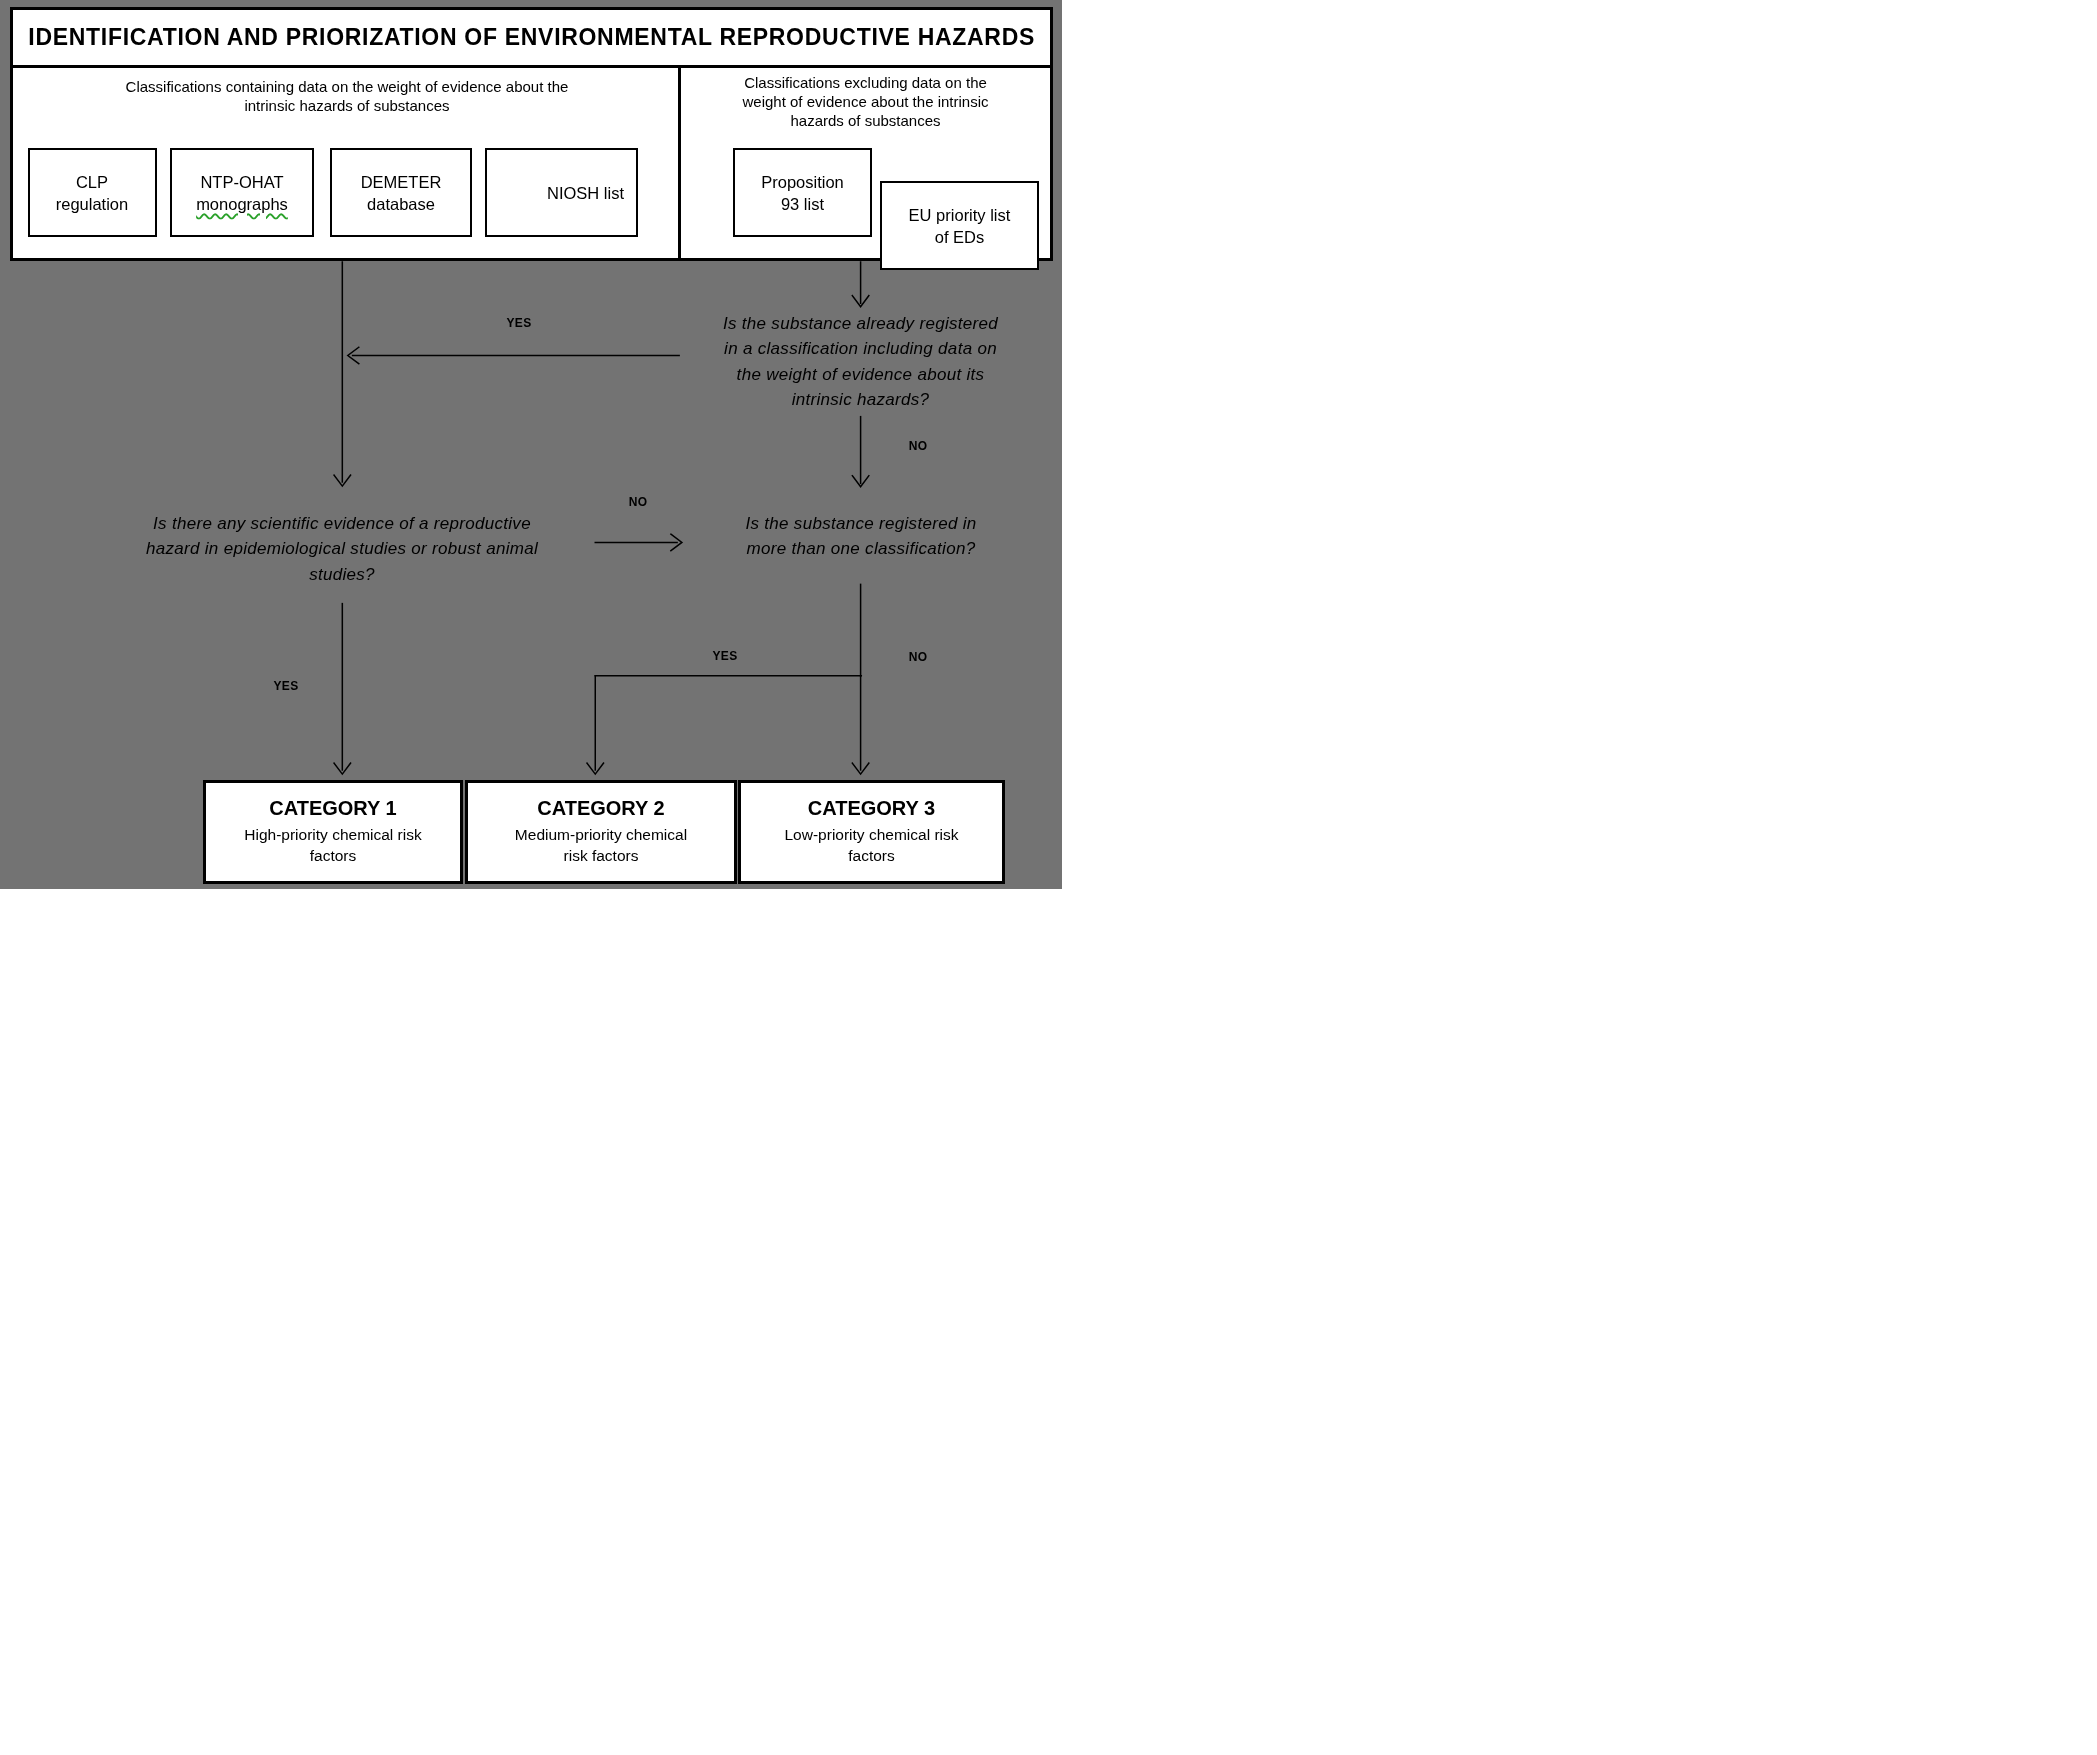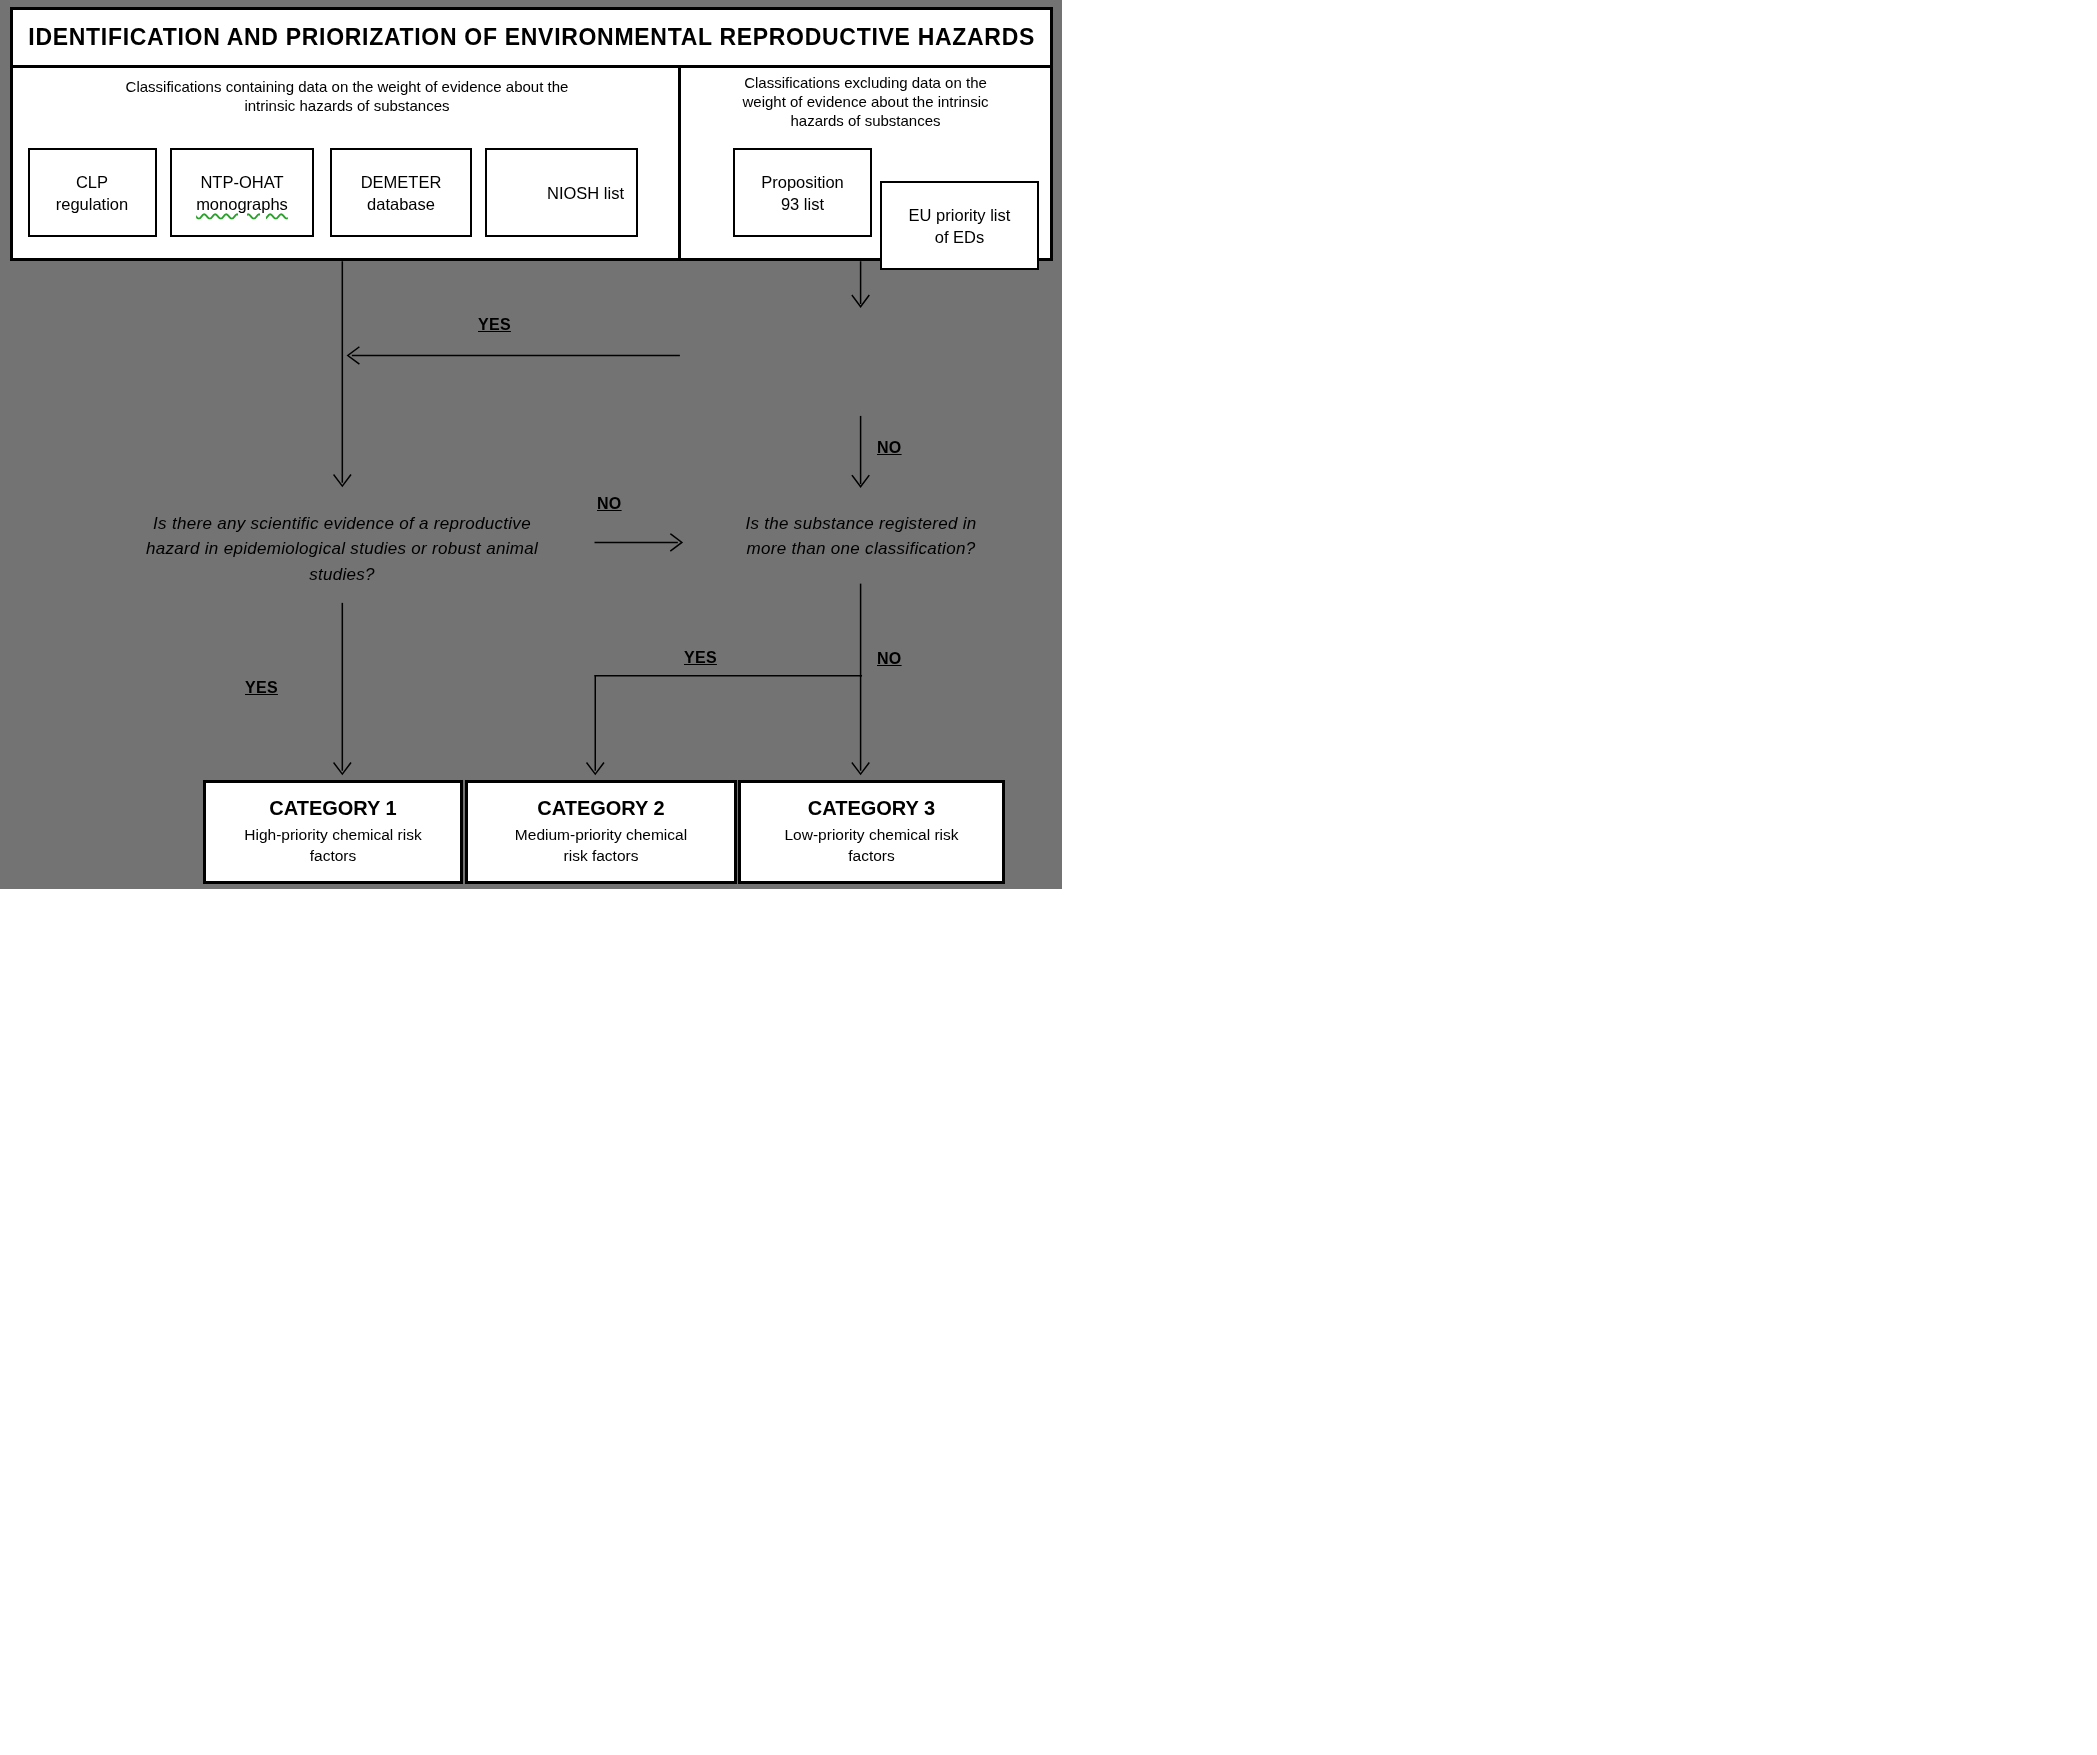--- a/index.html
+++ b/index.html
@@ -47,22 +47,22 @@
     text-decoration-thickness: 1.7px;
     text-underline-offset: 3.4px;
   }
 
   .q {
     font-style: italic;
     font-size: 17px; line-height: 25.4px; letter-spacing: 0.3px;
     text-align: center;
   }
   .yn {
-    font-weight: bold; font-size: 16px; letter-spacing: 0.3px;
-    width: 82px; text-decoration: underline;
+    font-weight: bold; font-size: 12px; letter-spacing: 0.3px;
+    text-align: center; width: 82px;
   }
 
   .cat {
     top: 780px; height: 104px;
     border: 3.4px solid #000;
     text-align: center;
     padding-top: 14.4px;
     background: #fff;
   }
   .cat-title { font-size: 20px; font-weight: bold; margin-bottom: 4.8px; }
@@ -140,20 +140,24 @@
 
   <div class="abs src" style="left:733px; width:139px;">
     <span>Proposition</span>
     <span>93 list</span>
   </div>
   <div class="abs src" style="left:880px; width:159px;margin-top:33px;">
     <span>EU priority list</span>
     <span>of EDs</span>
   </div>
 
+  <div class="abs q multiline" style="left:668px; top:311px; width:385px;">Is the substance already registered
+in a classification including data on
+the weight of evidence about its
+intrinsic hazards?</div>
   <div class="abs q multiline" style="left:74px; top:511px; width:536px;">Is there any scientific evidence of a reproductive
 hazard in epidemiological studies or robust animal
 studies?</div>
   <div class="abs q multiline" style="left:689px; top:511px; width:344px;">Is the substance registered in
 more than one classification?</div>
 
   <div class="abs yn" style="left:478px; top:316px;">YES</div>
   <div class="abs yn" style="left:877px; top:439px;">NO</div>
   <div class="abs yn" style="left:597px; top:495px;">NO</div>
   <div class="abs yn" style="left:245px; top:679px;">YES</div>

